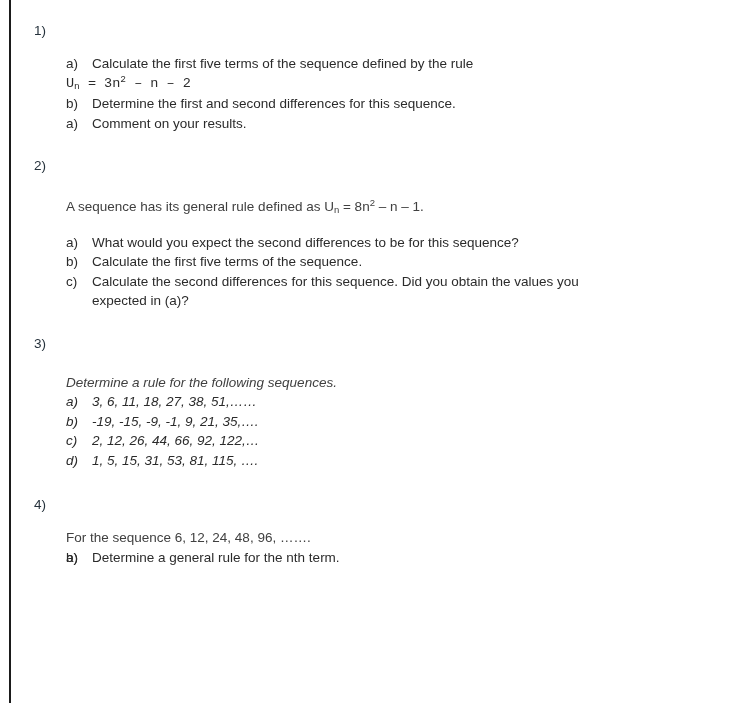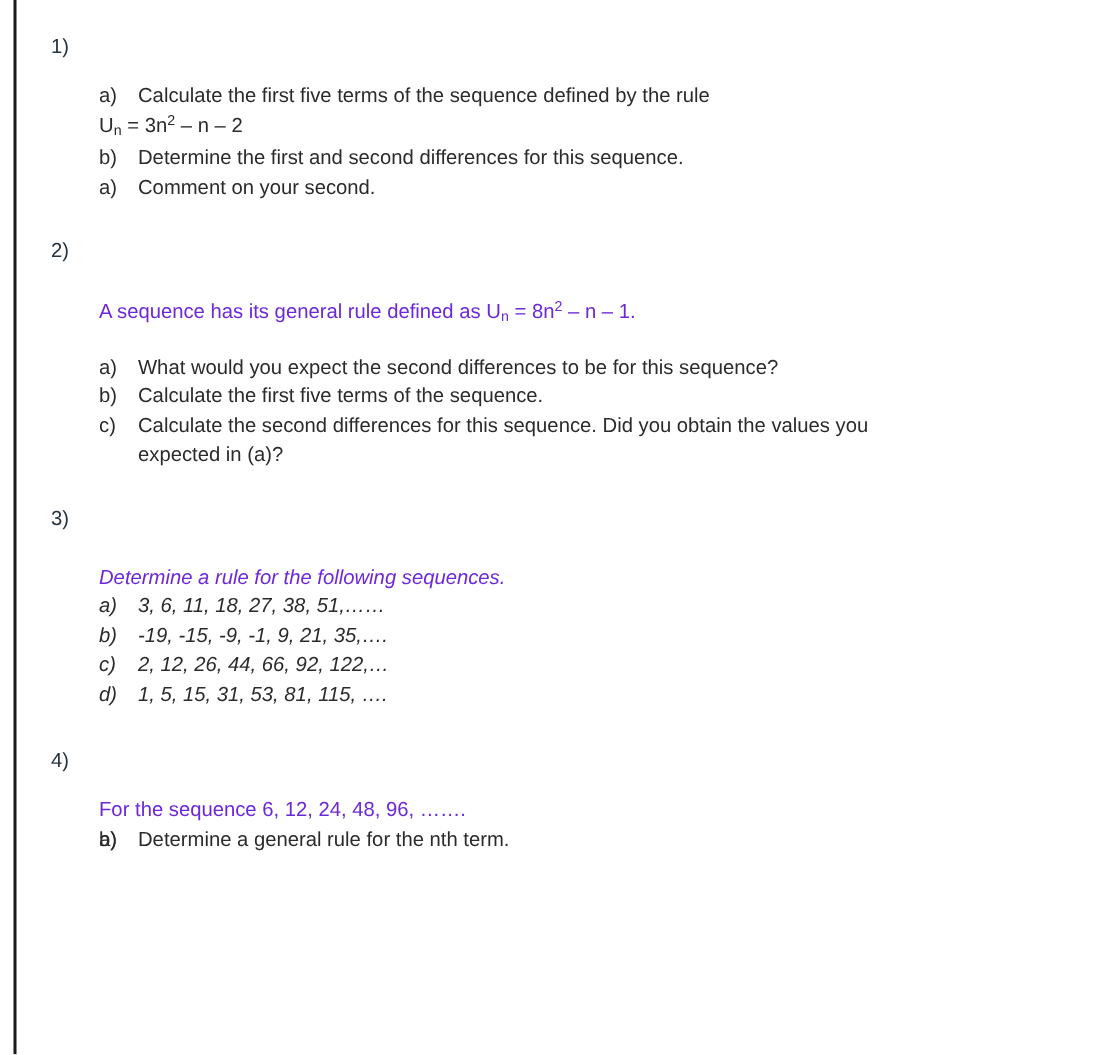--- a/index.html
+++ b/index.html
@@ -43,21 +43,21 @@
     color: #26323c;
     font-weight: 400;
   }
   .qbody {
     margin-left: 66px;
     margin-top: 14px;
   }
   .stem {
     font-size: 13.5px;
     line-height: 19.5px;
-    color: #6d28d9;
+    color: #404040;
     white-space: pre-wrap;
   }
   .formula-line {
     font-size: 13.5px;
     line-height: 19.5px;
     color: #2b2b2b;
   }
   ol.items {
     list-style: none;
     margin: 0;
@@ -108,28 +108,28 @@
 
   <div class="content">
 
     <section class="question sec1">
       <div class="qnum">1)</div>
       <div class="qbody">
         <ol class="items">
           <li>
             <span class="marker">a)</span><span>Calculate the first five terms of the sequence defined by the rule</span>
           </li>
-          <li style="padding-left:0;">
+          <li style="padding-left:0;font-family:Liberation Mono, monospace;">
             <span class="formula-line"><span>U</span><sub>n</sub><span> = 3n</span><sup>2</sup><span> – n – 2</span></span>
           </li>
           <li>
             <span class="marker">b)</span><span>Determine the first and second differences for this sequence.</span>
           </li>
           <li>
-            <span class="marker">a)</span><span>Comment on your second.</span>
+            <span class="marker">a)</span><span>Comment on your results.</span>
           </li>
         </ol>
       </div>
     </section>
 
     <section class="question sec2">
       <div class="qnum">2)</div>
       <div class="qbody">
         <div class="stem"><span>A sequence has its general rule defined as </span><span><span>U</span><sub>n</sub><span> = 8n</span><sup>2</sup><span> – n – 1.</span></span></div>
         <div class="gap-md"></div>

